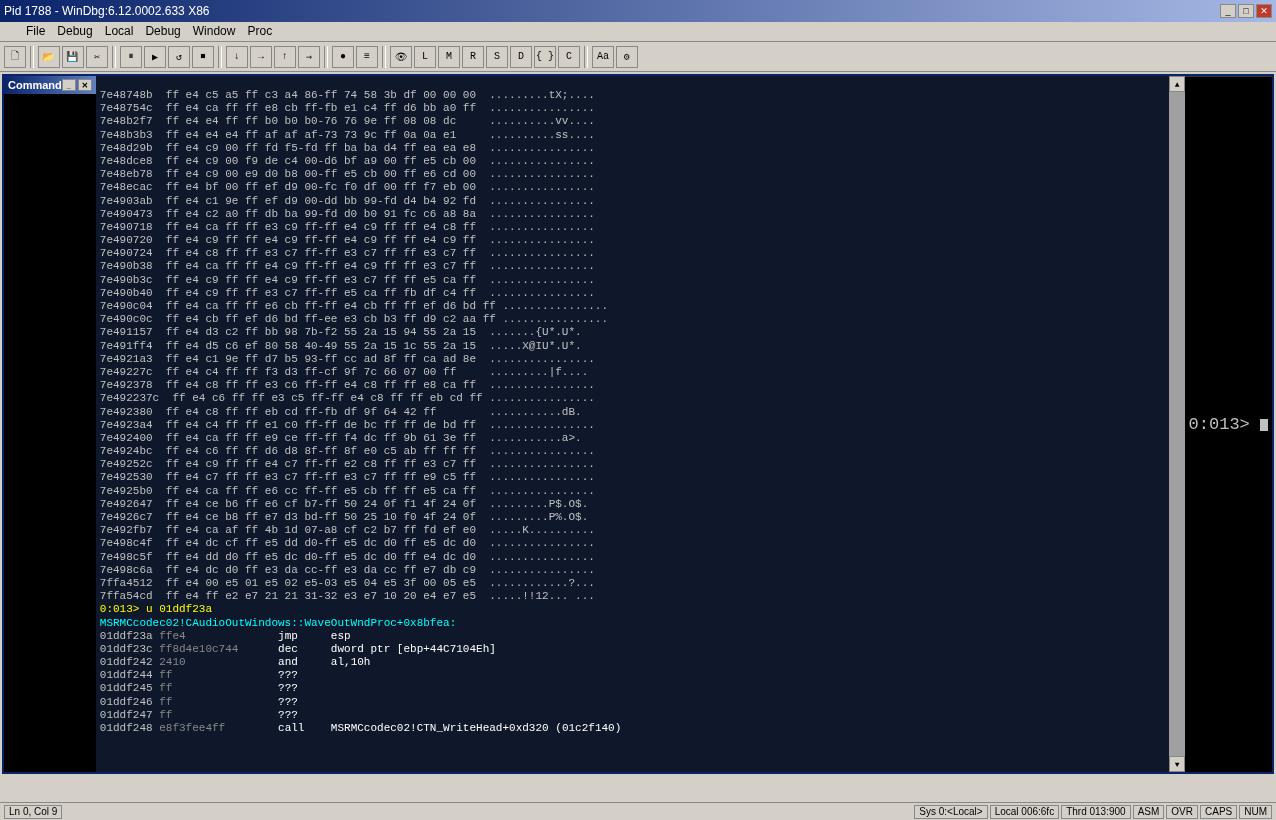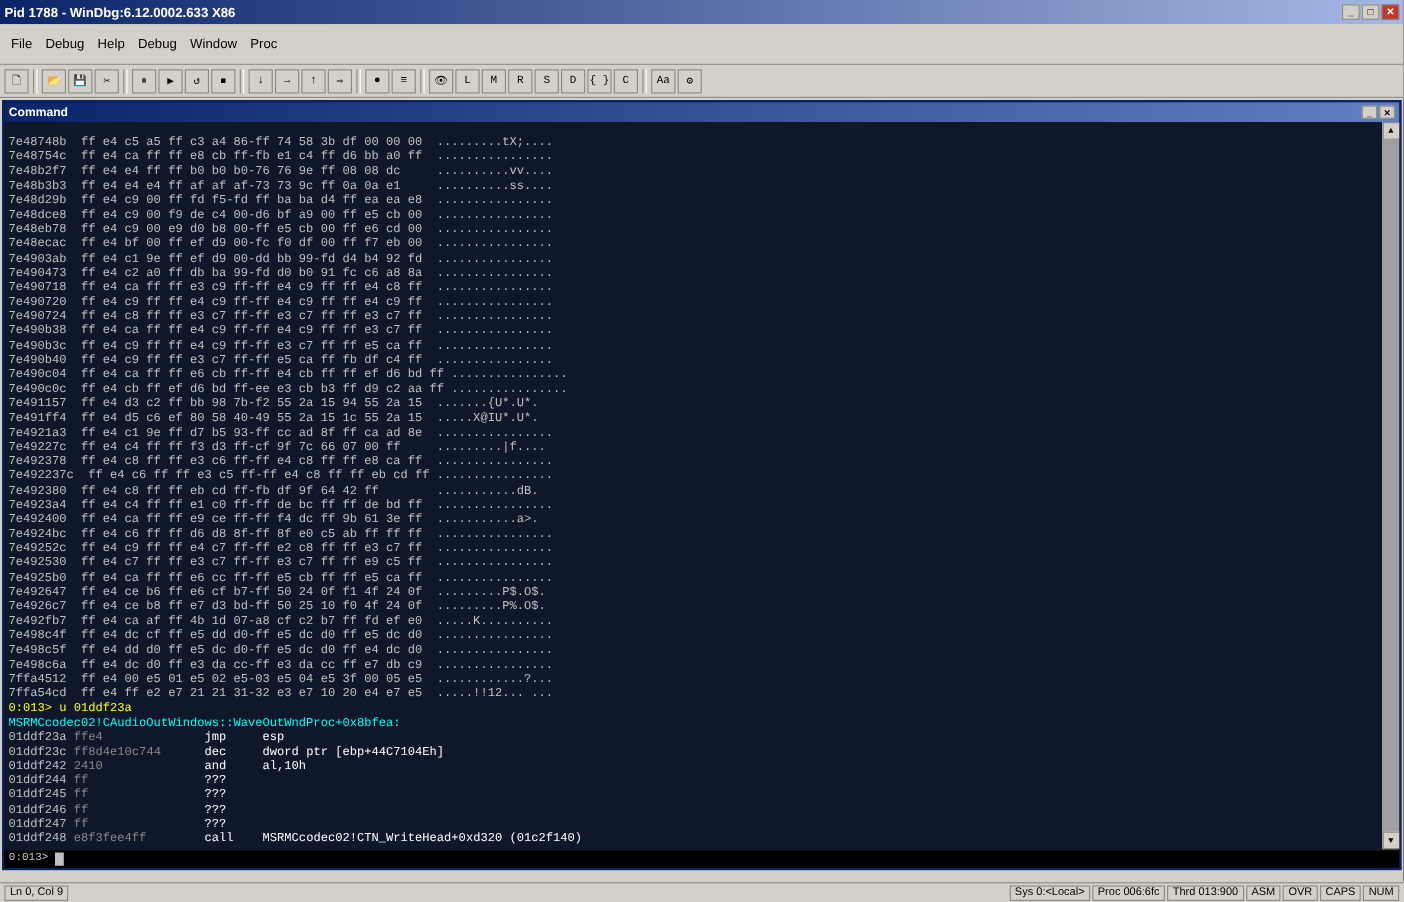--- a/index.html
+++ b/index.html
@@ -17,21 +17,21 @@
     #title-bar {
       background: linear-gradient(to right, #0a246a, #a6b8e4);
       color: #fff;
       height: 22px;
       display: flex;
       align-items: center;
       justify-content: space-between;
       padding: 0 4px;
       font-size: 12px;
       font-family: Arial, sans-serif;
-      font-weight: bold;
+      font-weight: normal;
     }
     #title-bar .title-text {
       display: flex;
       align-items: center;
       gap: 6px;
     }
     #title-bar .win-controls {
       display: flex;
       gap: 2px;
     }
@@ -45,24 +45,23 @@
       justify-content: center;
       font-size: 9px;
       cursor: pointer;
       font-family: Arial, sans-serif;
       color: #000;
     }
 
     
     #menu-bar {
       background: #d4d0c8;
-      height: 37px;
-      display: flex;
-      align-items: center;
-      padding: 0 4px;
+      height: 20px;
+      display: flex;
+      padding: 0 20px;
       font-family: Arial, sans-serif;
       font-size: 12px;
       border-bottom: 1px solid #888;
     }
     #menu-bar .menu-item {
       padding: 2px 6px;
       cursor: pointer;
     }
 
     
@@ -93,21 +92,21 @@
       border-right: 1px solid #fff;
       margin: 0 2px;
     }
 
     
     #command-window {
       margin: 2px;
       border: 2px solid #0a246a;
       height: calc(100vh - 120px);
       display: flex;
-      flex-direction: column;
+      flex-direction: row;
       background: #000;
     }
     #command-title-bar {
       background: linear-gradient(to right, #0a246a, #6080c0);
       color: #fff;
       font-family: Arial, sans-serif;
       font-size: 11px;
       font-weight: bold;
       height: 18px;
       display: flex;
@@ -176,24 +175,24 @@
       width: 16px;
       background: #a0a0a0;
     }
 
     
     #command-input-area {
       background: #000;
       color: #c0c0c0;
       padding: 2px 4px;
       font-family: 'Courier New', Courier, monospace;
-      font-size: 10px;
+      font-size: 17px;
       border-top: 1px solid #333;
       display: flex;
-      align-items: flex-start;
+      align-items: center;
     }
     #command-prompt {
       color: #c0c0c0;
       white-space: pre;
     }
     #command-cursor {
       display: inline-block;
       width: 8px;
       height: 12px;
       background: #c0c0c0;
@@ -241,21 +240,21 @@
   <div class="win-controls">
     <div class="win-btn">_</div>
     <div class="win-btn">□</div>
     <div class="win-btn" style="background:#c0392b;color:#fff;">✕</div>
   </div>
 </div>
 
 <div id="menu-bar">
   <span class="menu-item">File</span>
   <span class="menu-item">Debug</span>
-  <span class="menu-item">Help</span>
+  <span class="menu-item">Local</span>
   <span class="menu-item">Debug</span>
   <span class="menu-item">Window</span>
   <span class="menu-item">Proc</span>
 </div>
 
 <div id="toolbar">
   <div class="tb-btn">🗋</div>
   <div class="tb-separator"></div>
   <div class="tb-btn">📂</div>
   <div class="tb-btn">💾</div>
@@ -306,19 +305,19 @@
   <div id="command-input-area">
     <span id="command-prompt">0:013&gt; </span>
     <span id="command-cursor"></span>
   </div>
 </div>
 
 <div id="status-bar">
   <div class="status-item">Ln 0, Col 9</div>
   <div class="status-spacer"></div>
   <div class="status-item">Sys 0:&lt;Local&gt;</div>
-  <div class="status-item">Proc 006:6fc</div>
+  <div class="status-item">Local 006:6fc</div>
   <div class="status-item">Thrd 013:900</div>
   <div class="status-item">ASM</div>
   <div class="status-item">OVR</div>
   <div class="status-item">CAPS</div>
   <div class="status-item">NUM</div>
 </div>
 
 </body></html>

